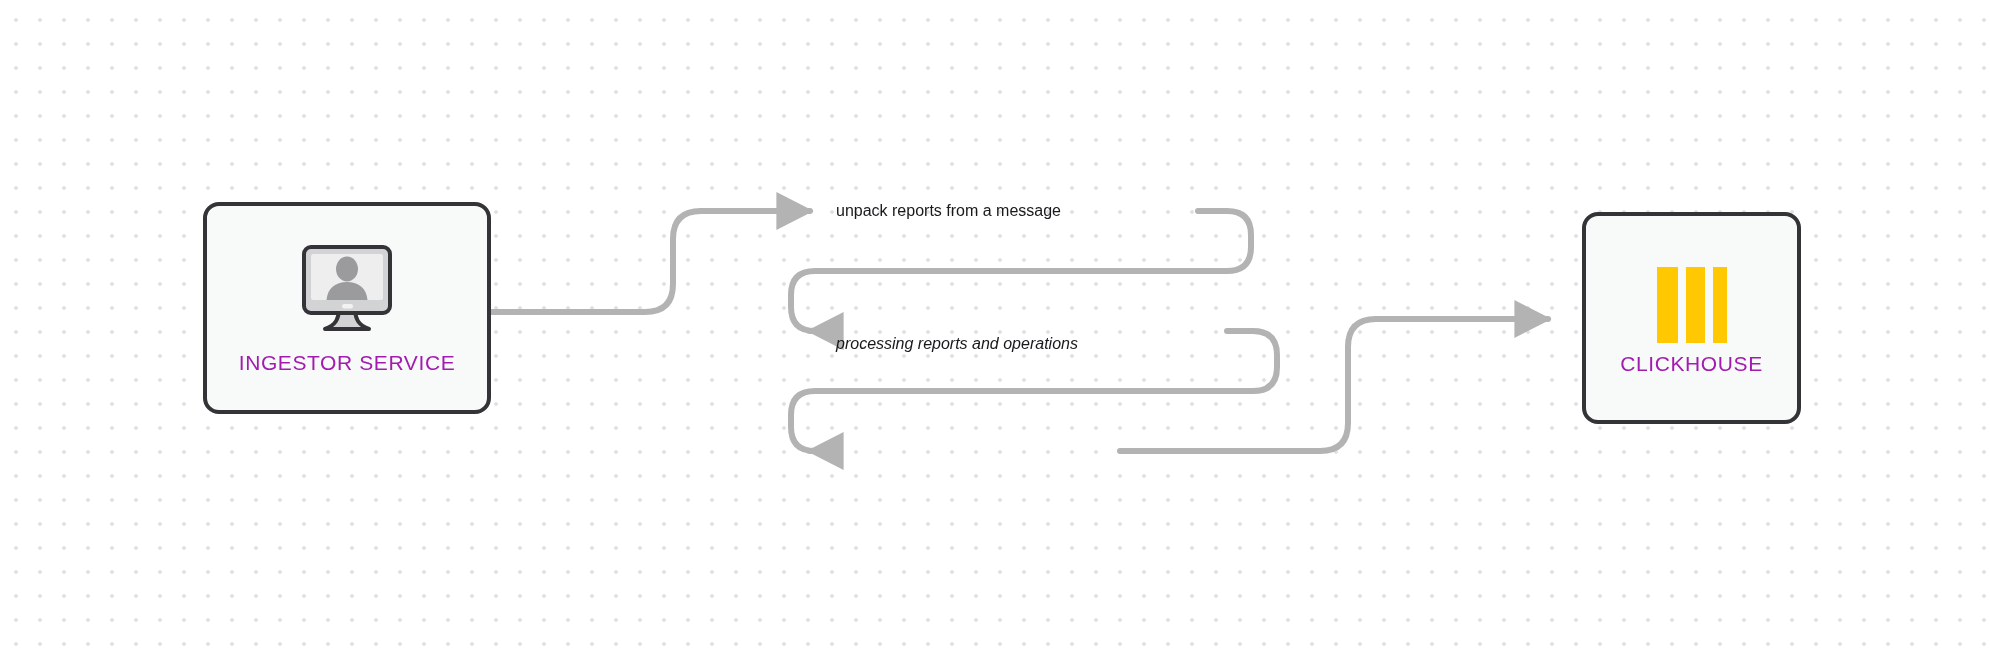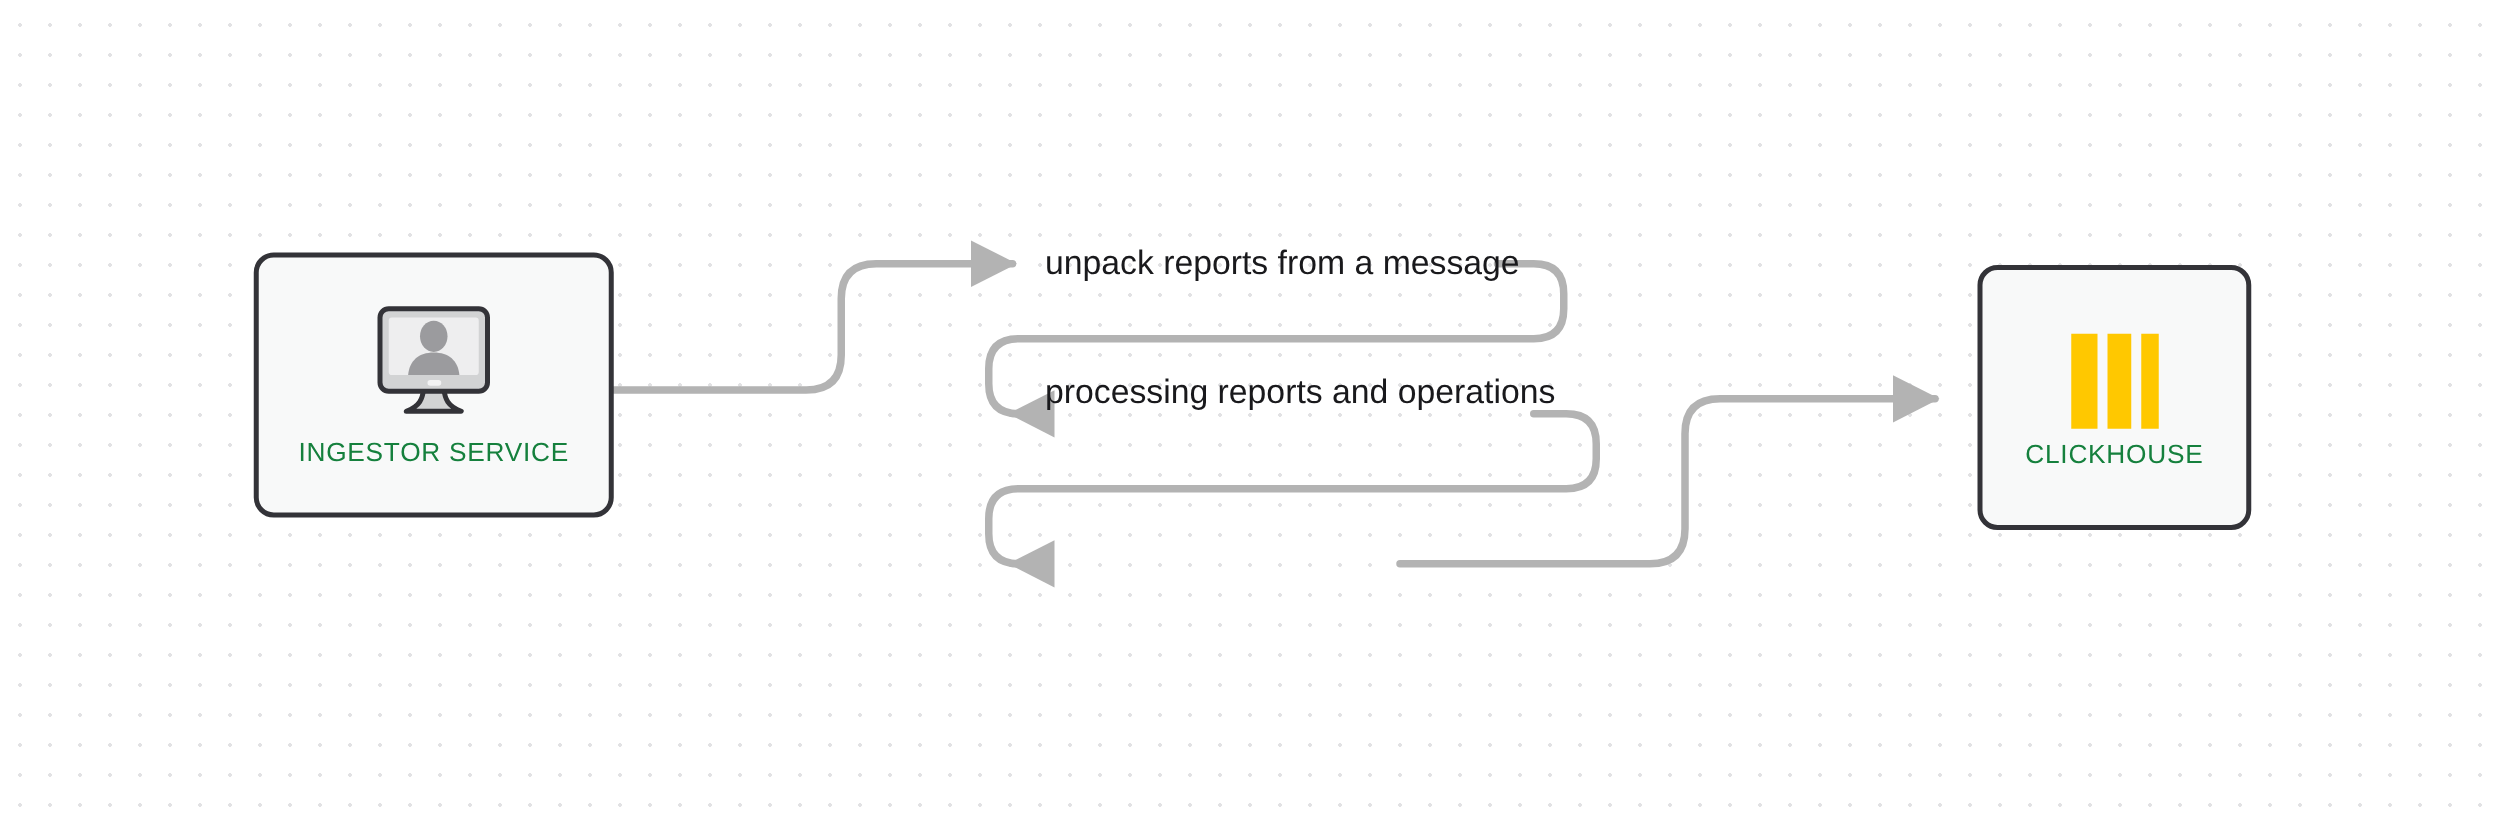--- a/index.html
+++ b/index.html
@@ -76,42 +76,42 @@
   #node-clickhouse .node-icon {
     width: 96px;
     height: 82px;
     margin-top: 4px;
   }
 
   .node-label {
     margin-top: 16px;
     font-size: 21px;
     letter-spacing: 0.6px;
-    color: #15803d;
+    color: #a21caf;
     text-align: center;
     white-space: nowrap;
     font-weight: 400;
   }
 
   #node-clickhouse .node-label {
     margin-top: 6px;
   }
 
   
   .edge-label {
     position: absolute;
-    font-size: 27px;
+    font-size: 16px;
     color: #19191c;
     white-space: nowrap;
     line-height: 1;
     transform: translateY(-50%);
   }
 
   #edge-label-1 { left: 836px; top: 211px; }
-  #edge-label-2 { left: 836px; top: 314px; }
+  #edge-label-2 { left: 836px; top: 344px; font-style: italic; }
   #edge-label-3 { left: 836px; top: 451px; }
 </style>
 </head>
 <body>
 
 <div id="canvas">
 
   <svg class="edge-layer" viewBox="0 0 2000 656" width="2000" height="656" xmlns="http://www.w3.org/2000/svg">
     <defs>
       <marker id="arrowhead" markerWidth="7" markerHeight="7" refX="5.6" refY="3.5" orient="auto" markerUnits="strokeWidth">

